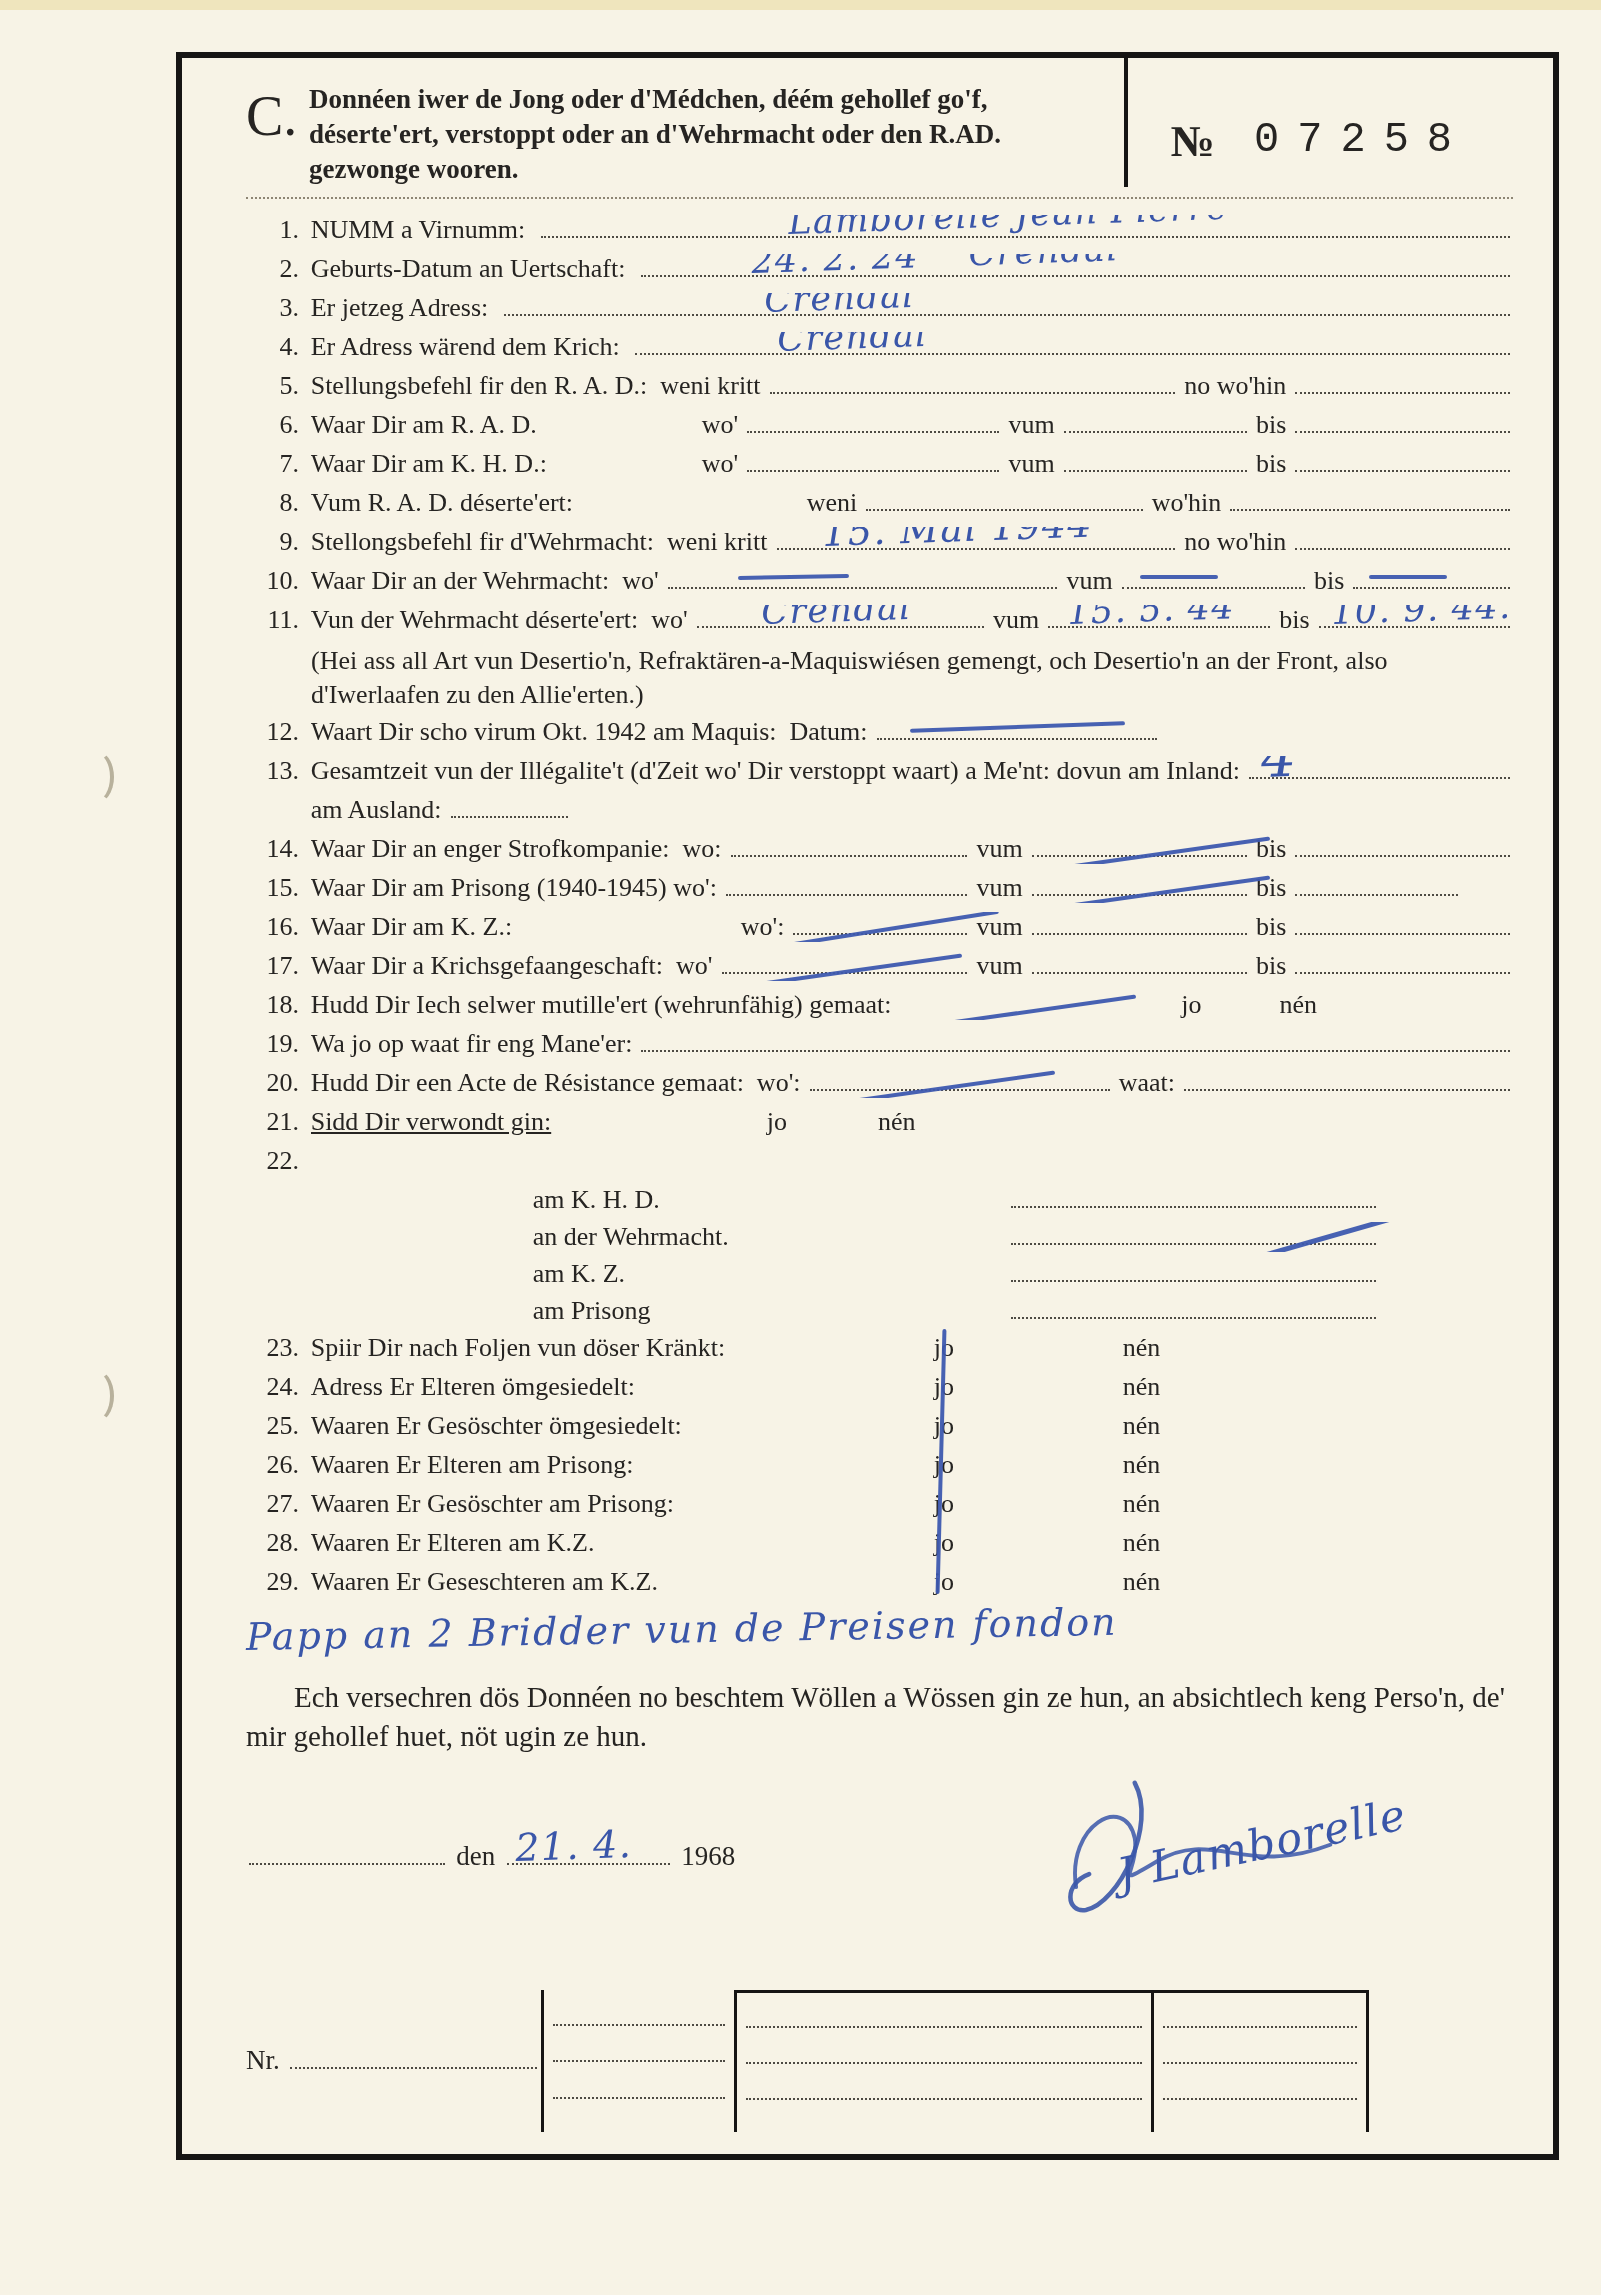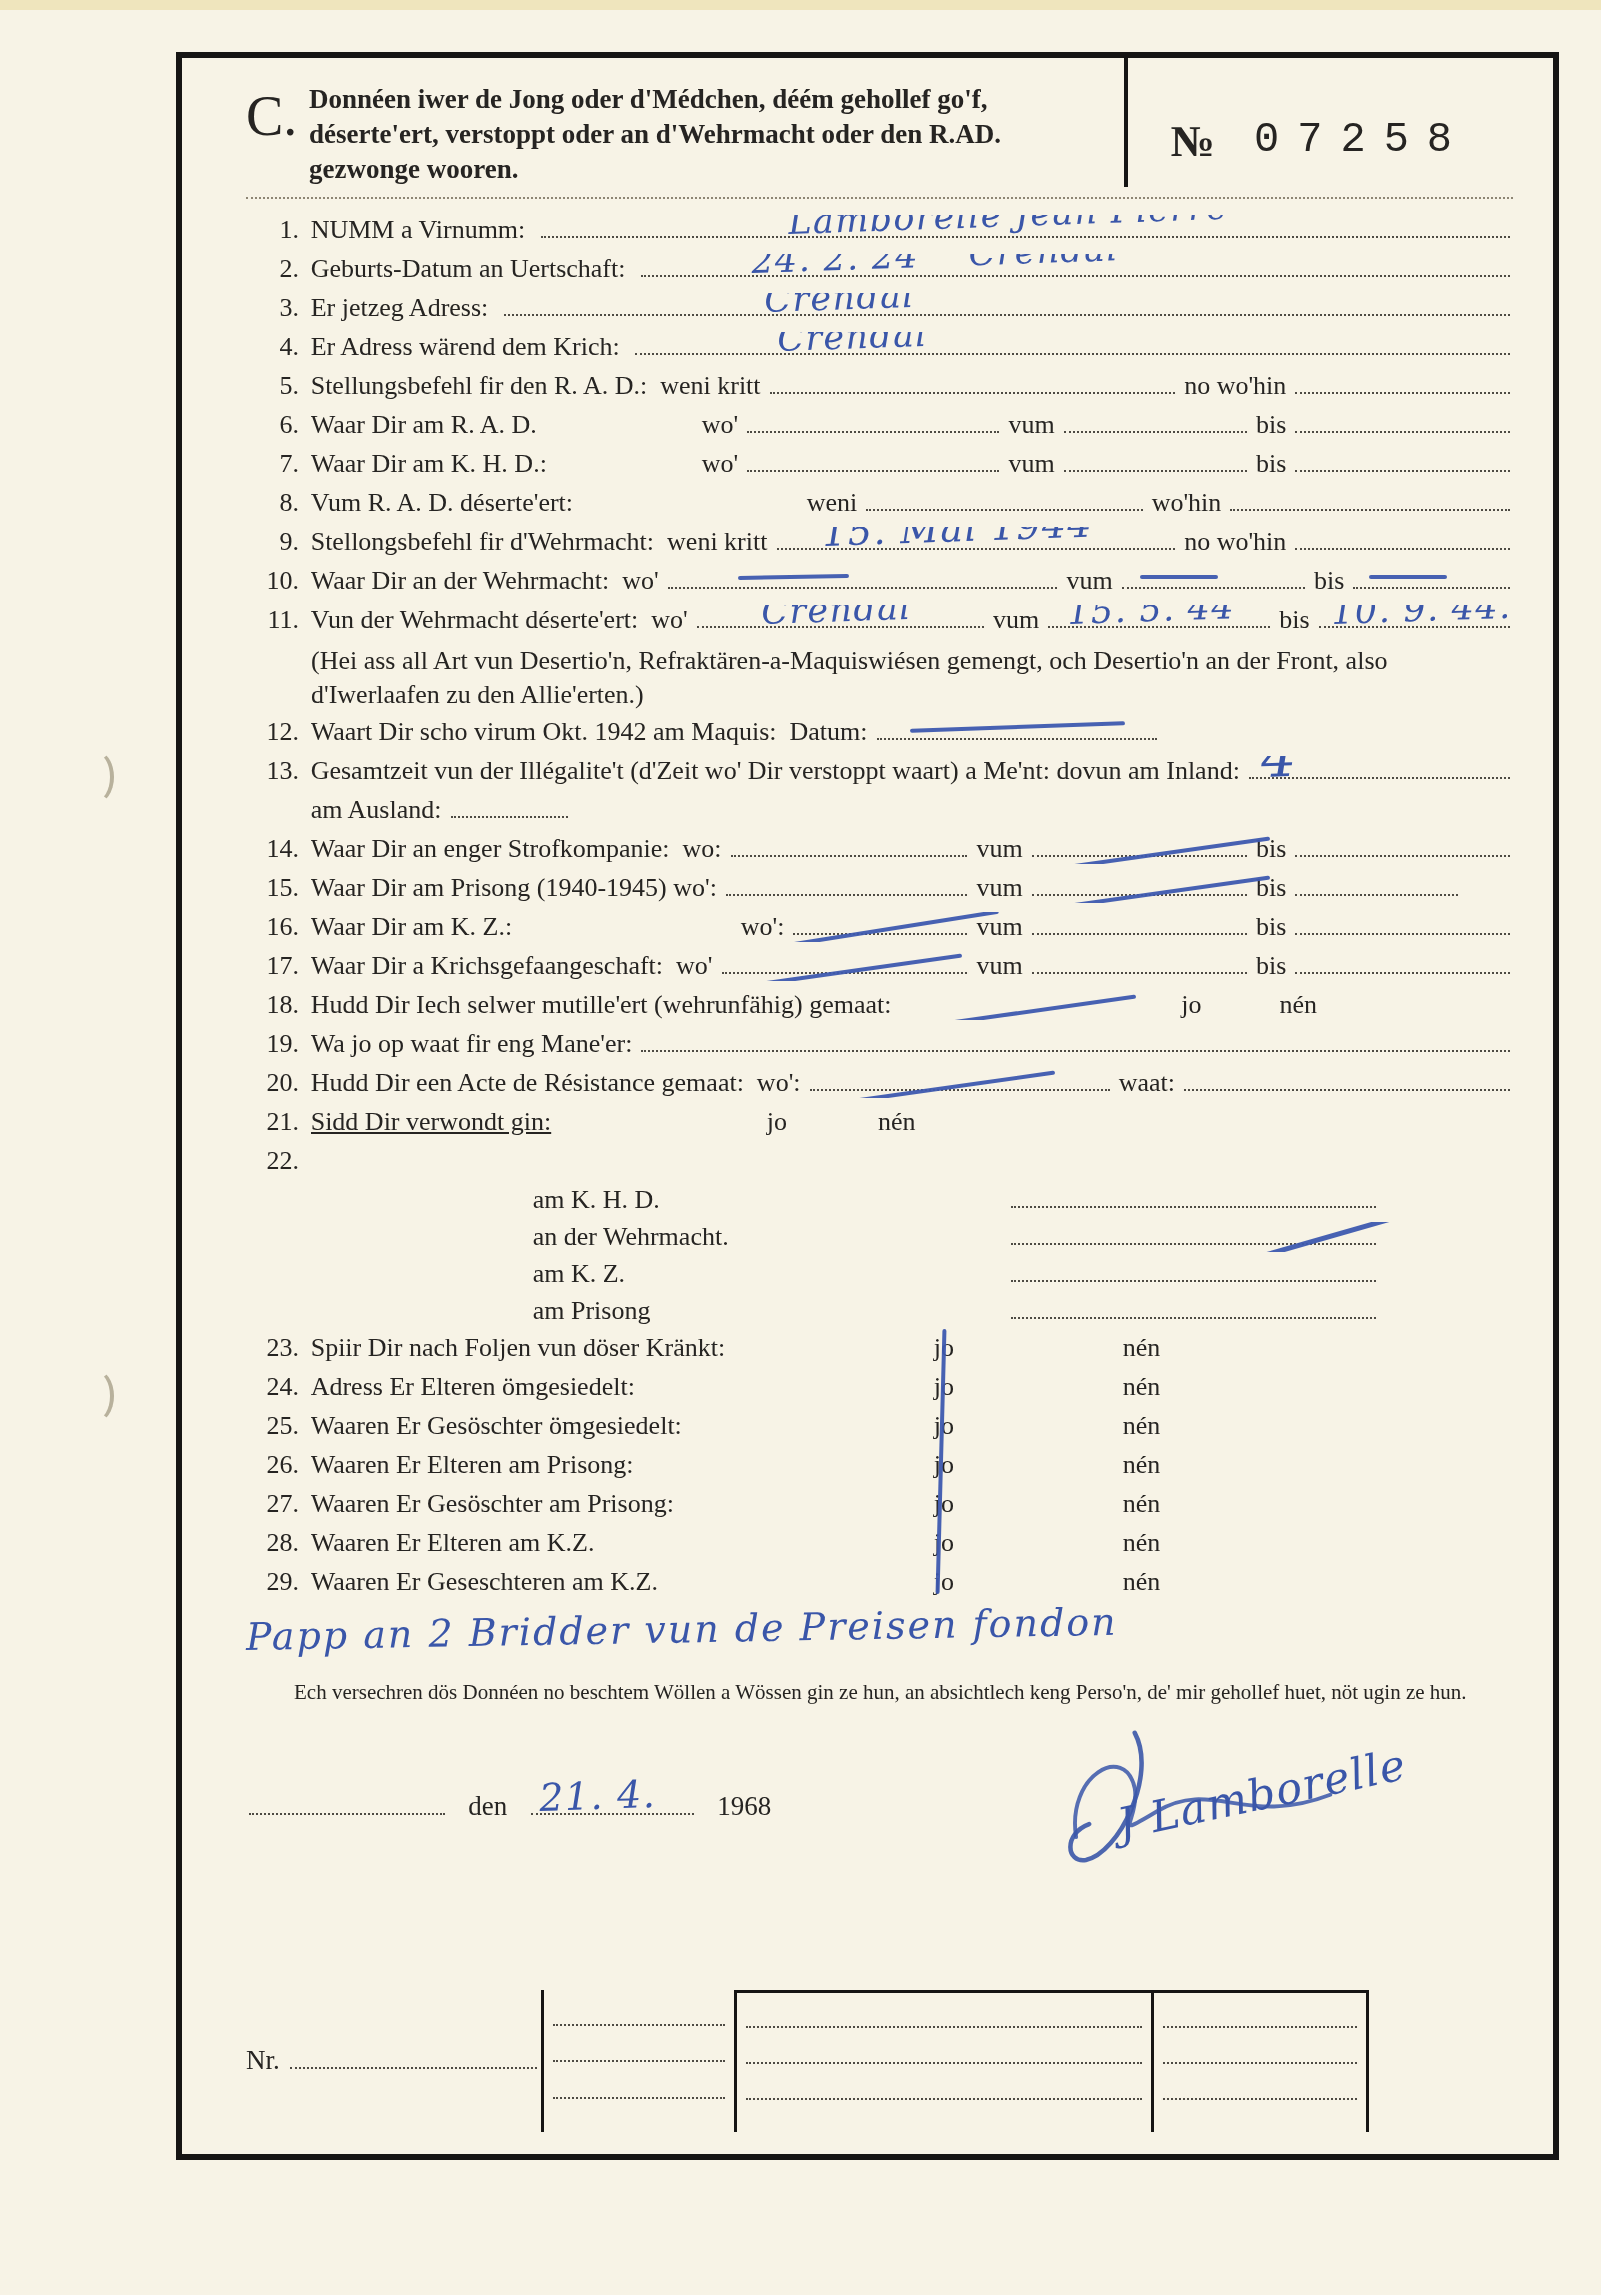--- a/index.html
+++ b/index.html
@@ -52,22 +52,22 @@
   .stroke{position:absolute;background:#3d59af;height:3.9px;border-radius:2.6px;opacity:.95;}
   .dash{width:111px;left:18%;bottom:7.8px;transform:rotate(-1deg);}
   .dash-sm{width:78px;left:10%;bottom:7.8px;}
   .dash-lg{width:215px;left:12%;bottom:9px;transform:rotate(-2deg);}
   .diag{width:222px;left:8%;bottom:-1.3px;transform:rotate(-8deg);}
   .diag-right{width:222px;right:-33px;bottom:1.3px;transform:rotate(-9deg);}
   .diag-xl{width:548px;left:-46px;bottom:-22px;transform:rotate(-16deg);height:4.6px;}
   .jo-strike{position:absolute;width:3.9px;background:#3d59af;border-radius:2px;transform:rotate(1.5deg);opacity:.95;}
 
   
-  .cert{font-size:21px;line-height:1.34;margin-top:17px;text-indent:48px;}
-  .date-row{display:flex;align-items:baseline;margin-top:85px;font-size:27px;position:relative;gap:12px;}
+  .cert{font-size:29px;line-height:1.34;margin-top:17px;text-indent:48px;}
+  .date-row{display:flex;align-items:baseline;margin-top:85px;font-size:27px;position:relative;}
   .date-row .lbl{margin:0 9px;}
   .signature-block{position:absolute;right:98px;top:-78px;width:378px;height:170px;}
   .sig-text{position:absolute;left:78px;top:56px;font-size:43px;color:#3a56a9;font-style:italic;
       font-family:"DejaVu Serif", serif;transform:rotate(-12deg);letter-spacing:1.3px;white-space:pre;}
 
   
   .footer{display:flex;align-items:center;margin-top:auto;padding-bottom:5.2px;font-size:27px;}
   .nr-wrap{display:flex;align-items:baseline;width:295px;flex:none;padding-right:4px;box-sizing:border-box;}
   .nr-dots{flex:1;border-bottom:2px dotted #4d4a43;height:19.6px;margin-left:10.4px;}
   .cells{display:flex;height:142px;align-items:stretch;}

